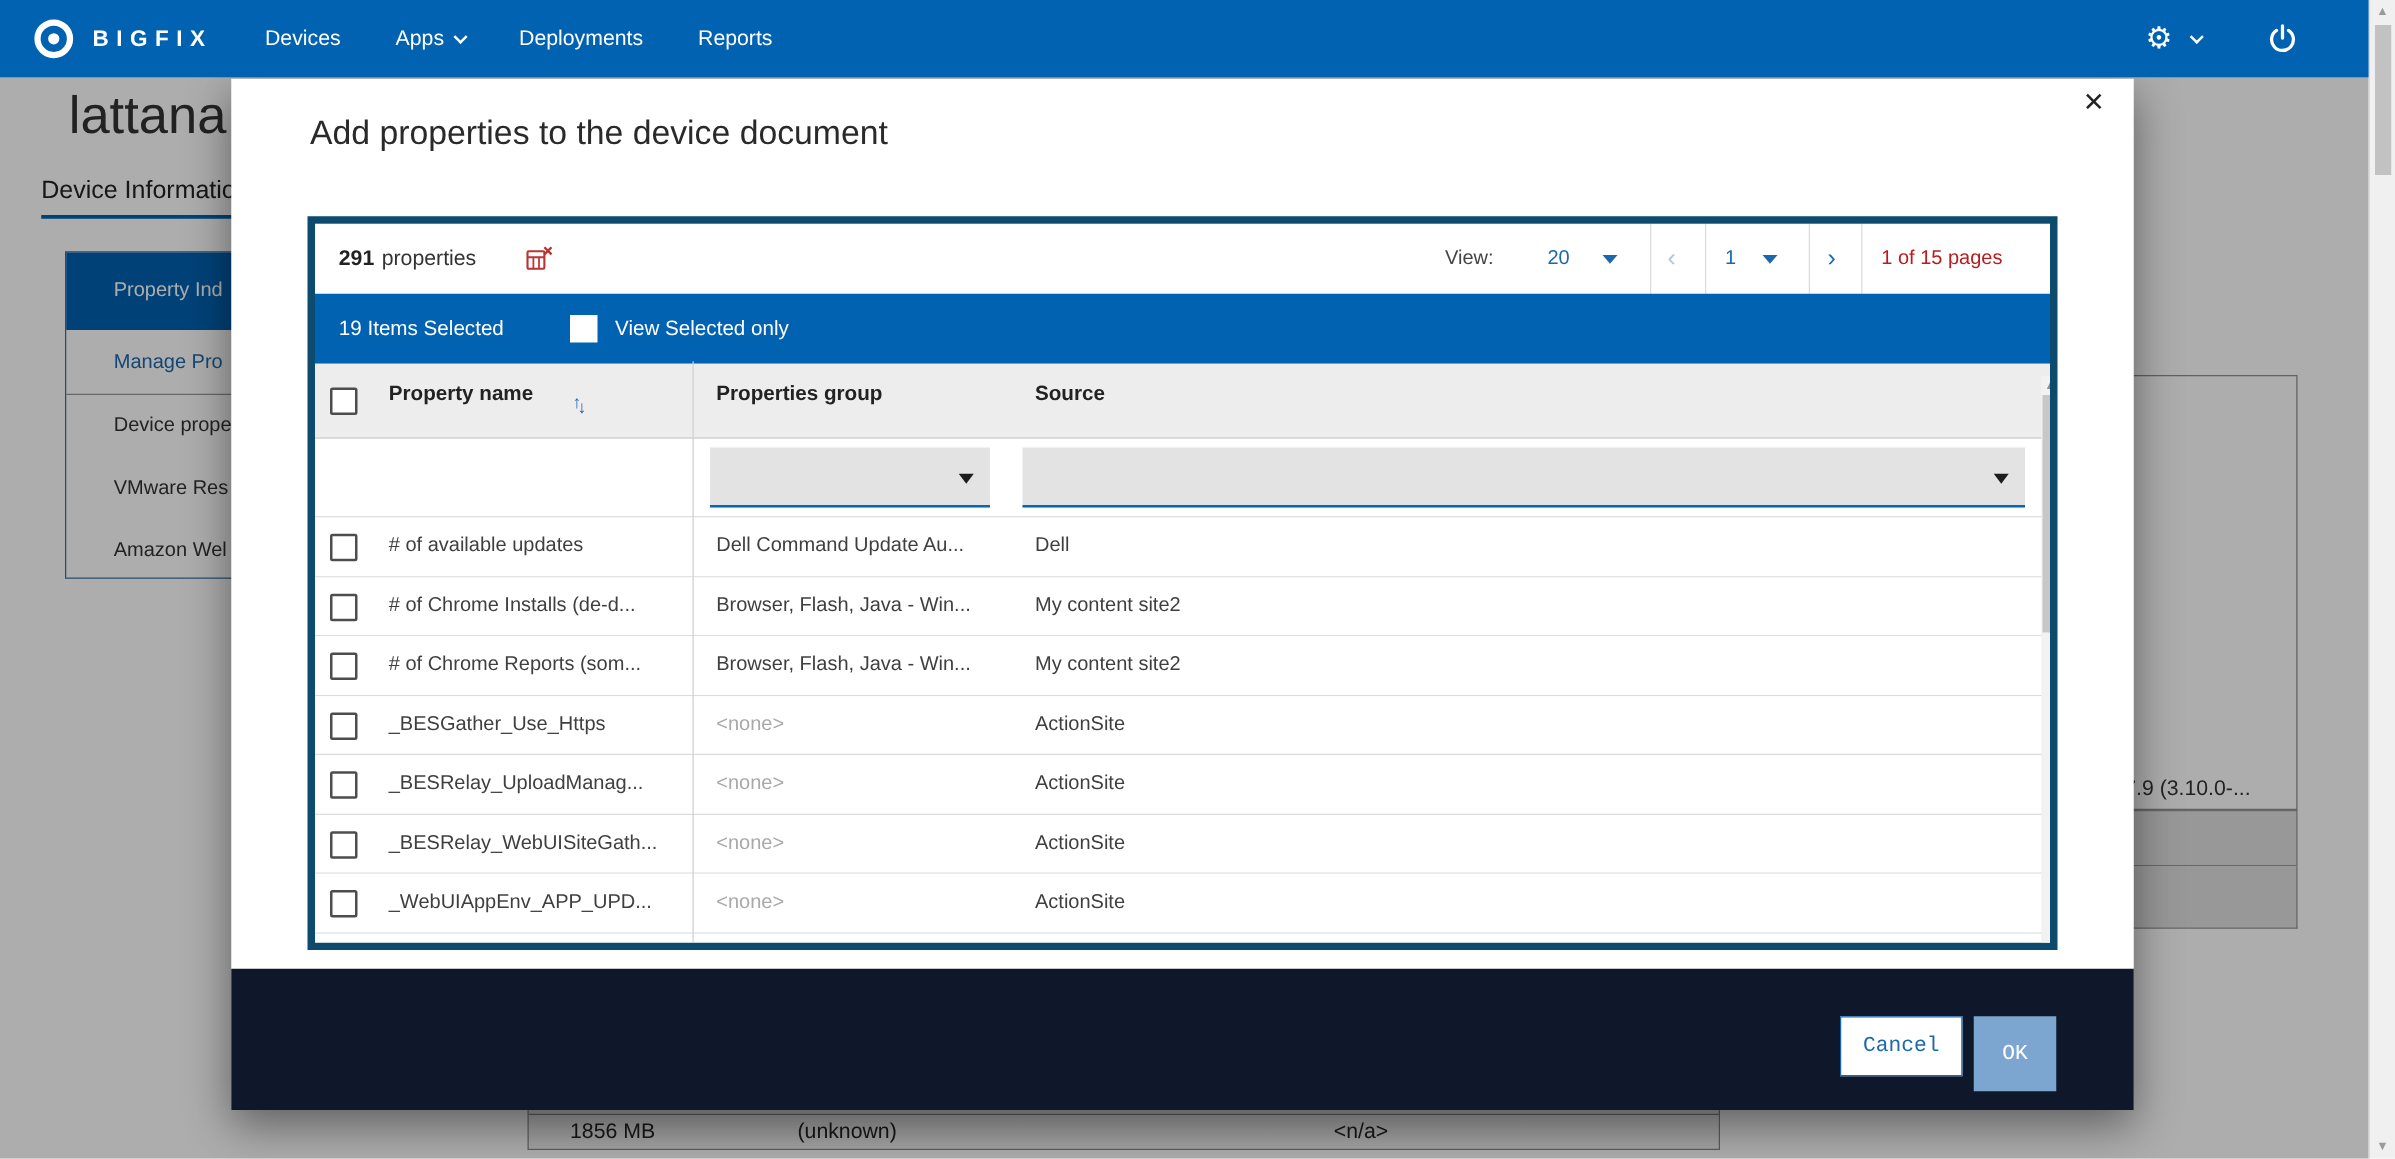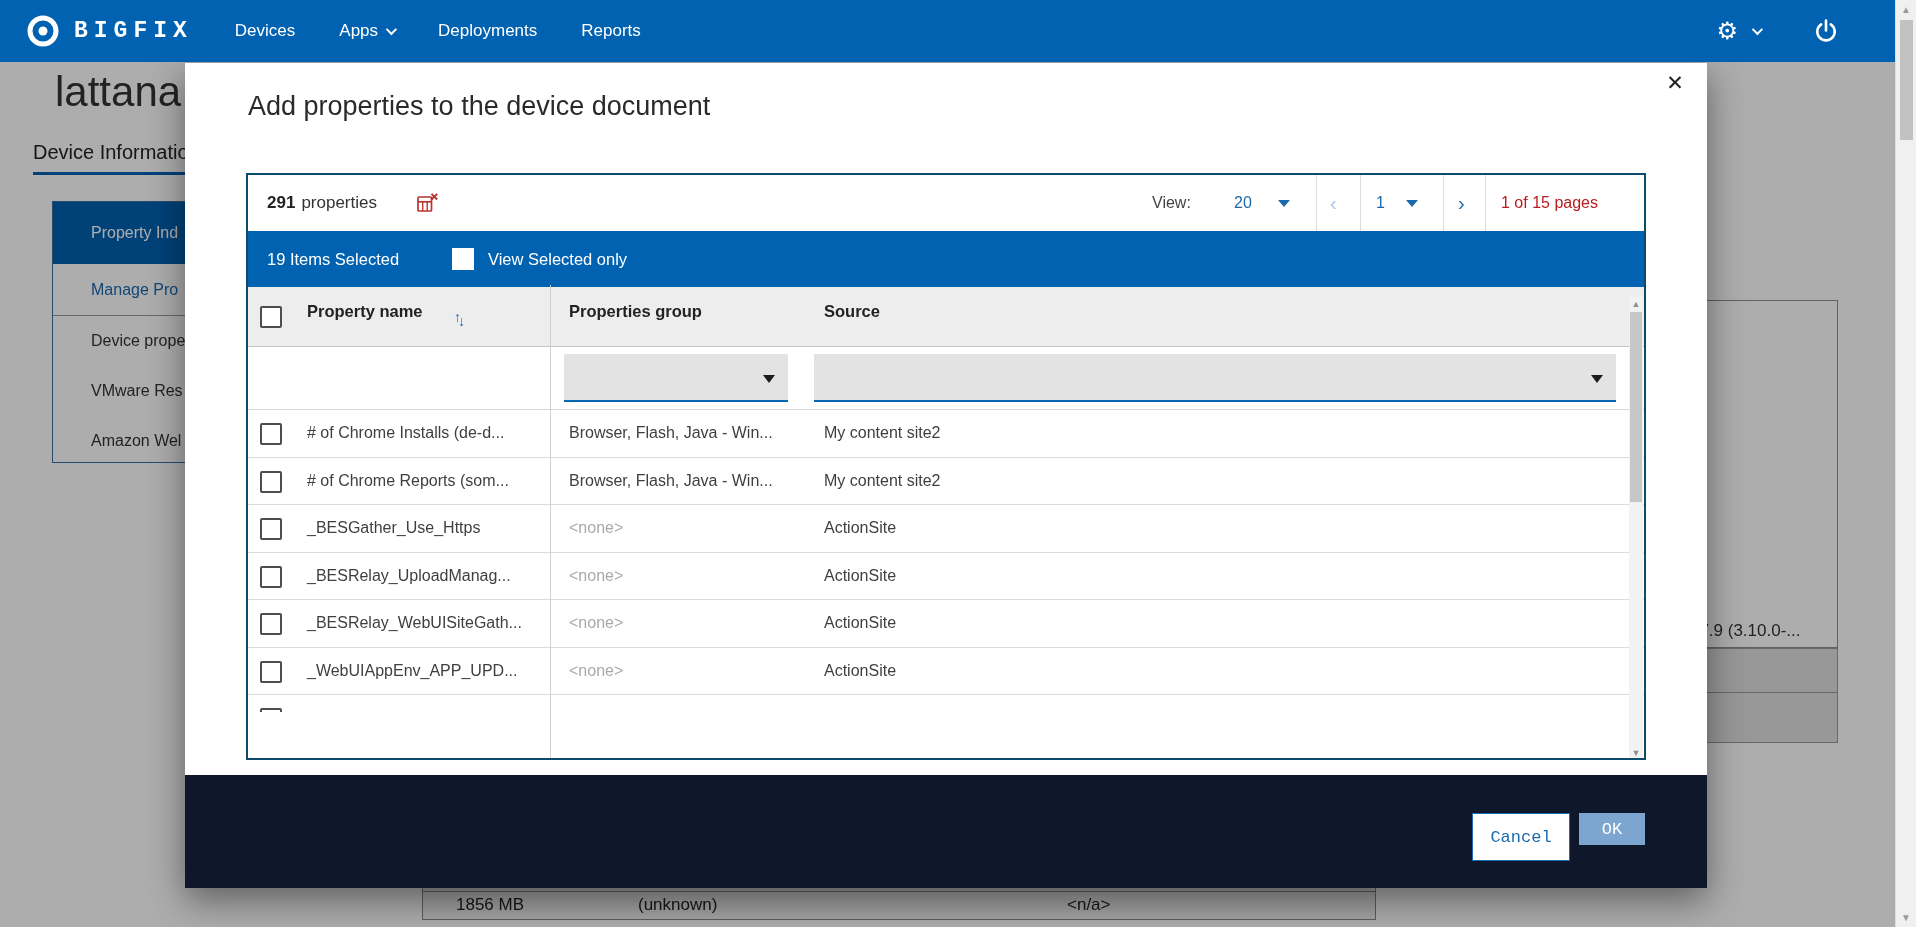--- a/index.html
+++ b/index.html
@@ -3,21 +3,21 @@
 <meta charset="utf-8">
 <style>
   * { margin:0; padding:0; box-sizing:border-box; }
   body { font-family:"Liberation Sans", sans-serif; background:#fff; }
   .stage { position:relative; width:1916px; height:927px; overflow:hidden; background:#fff; }
 
   
   .nav { position:absolute; left:0; top:0; width:1916px; height:62px; background:#0062b1;
          display:flex; align-items:center; color:#fff; z-index:40; }
   .nav-logo { margin-left:24px; width:38px; height:38px; flex:0 0 auto; }
-  .nav-brand { margin-left:12px; font-size:23px; font-weight:700; letter-spacing:6px;font-family:Liberation Mono, monospace; }
+  .nav-brand { margin-left:12px; font-size:18px; font-weight:700; letter-spacing:6px; }
   .nav-items { display:flex; margin-left:42px; gap:44px; list-style:none; font-size:17px; }
   .nav-item { display:flex; align-items:center; gap:8px; cursor:pointer; }
   .chev-down { width:8px; height:8px; border-right:2px solid #fff; border-bottom:2px solid #fff;
                transform:rotate(45deg) translateY(-2px); }
   .nav-right { position:absolute; right:78px; display:flex; align-items:center; gap:14px; }
   .gear { font-size:24px; line-height:1; }
   .nav-right .chev-down { margin-right:40px; }
 
   
   .bg-title { position:absolute; left:55px; top:68px; font-size:42px; color:#333; z-index:1; }
@@ -44,26 +44,26 @@
 
   
   .modal { position:absolute; left:185px; top:63px; width:1522px; height:825px; background:#fff;
            z-index:20; box-shadow:0 12px 34px rgba(0,0,0,0.45); }
   .m-close { position:absolute; left:1476px; top:6px; font-size:21px; color:#222; cursor:pointer;
              width:28px; height:28px; text-align:center; line-height:28px; }
   .m-title { position:absolute; left:63px; top:28px; font-size:27px; color:#2a2a2a; }
   .m-footer { position:absolute; left:0; top:712px; width:1522px; height:113px; background:#0f172a;font-family:Liberation Mono, monospace; }
   .btn-cancel { position:absolute; left:1287px; top:38px; width:98px; height:48px; background:#fff;
                 border:1px solid #1b69ad; color:#1b69ad; font-size:17px; font-family:inherit; cursor:pointer; }
-  .btn-ok { position:absolute; left:1394px; top:38px; width:66px; height:32px; background:#7ca6cf;
+  .btn-ok { position:absolute; left:1394px; top:38px; width:66px; height:60px; background:#7ca6cf;
             border:none; color:#fff; font-size:17px; font-family:inherit; }
 
   
   .tablebox { position:absolute; left:61px; top:110px; width:1400px; height:587px;
-              border:2px solid #0c4a6e; overflow:hidden; }
+              border:6px solid #0c4a6e; overflow:hidden; }
   .t-toolbar { position:relative; height:56px; background:#fff; }
   .t-count { position:absolute; left:19px; top:0; height:56px; display:flex; align-items:center;
              font-size:17px; color:#333; }
   .t-count b { margin-right:6px; color:#222; }
   .tbl-del-icon { position:absolute; left:168px; top:17px; }
   .t-ctl { position:absolute; top:0; height:56px; display:flex; align-items:center;
            font-size:16px; color:#444; }
   .blue { color:#1b69ad; }
   .lightblue { color:#a9c7e2; }
   .v-div { position:absolute; top:0; width:1px; height:56px; background:#dcdcdc; }
@@ -228,20 +228,26 @@
           <span class="f-caret"></span>
         </div>
         <div class="f-select" style="left:566px;width:802px;">
           <span class="f-caret"></span>
         </div>
       </div>
 
       <div class="t-rows">
           <div class="t-row">
     <div class="cbx"></div>
+    <span class="cell c-name"># of available updates</span>
+    <span class="cell c-group">Dell Command Update Au...</span>
+    <span class="cell c-source">Dell</span>
+  </div>
+          <div class="t-row">
+    <div class="cbx"></div>
     <span class="cell c-name"># of Chrome Installs (de-d...</span>
     <span class="cell c-group">Browser, Flash, Java - Win...</span>
     <span class="cell c-source">My content site2</span>
   </div>
           <div class="t-row">
     <div class="cbx"></div>
     <span class="cell c-name"># of Chrome Reports (som...</span>
     <span class="cell c-group">Browser, Flash, Java - Win...</span>
     <span class="cell c-source">My content site2</span>
   </div>

